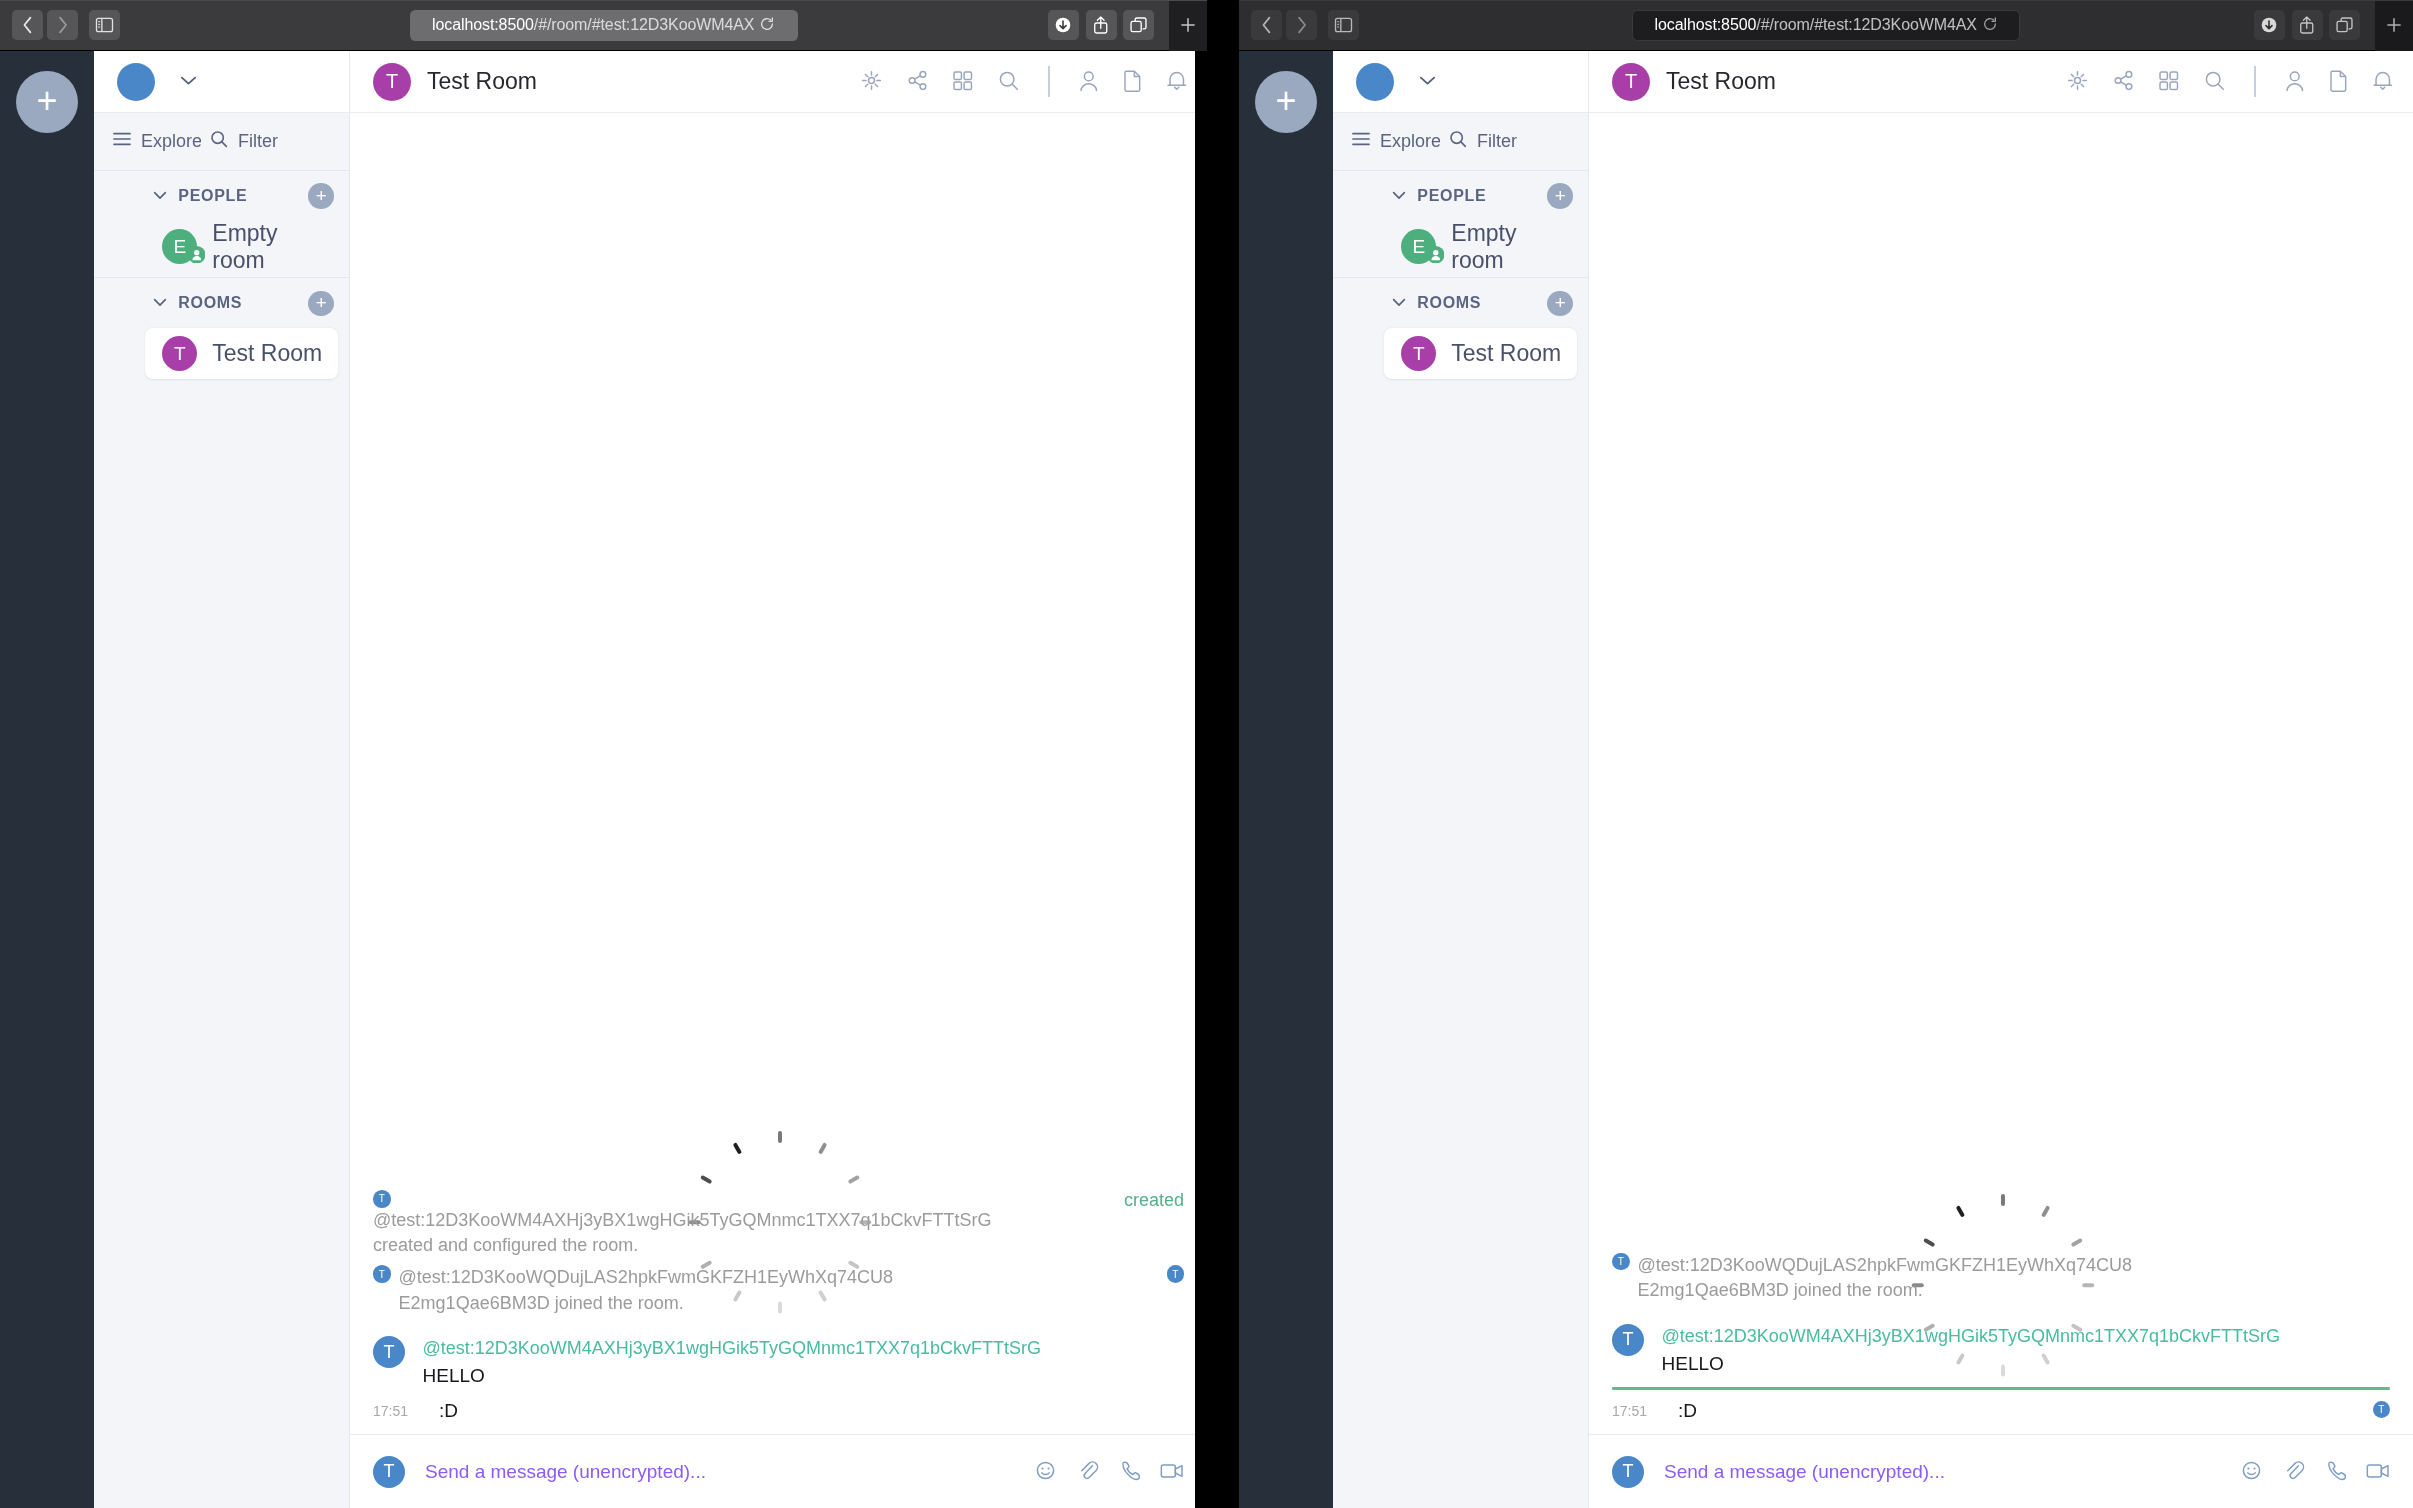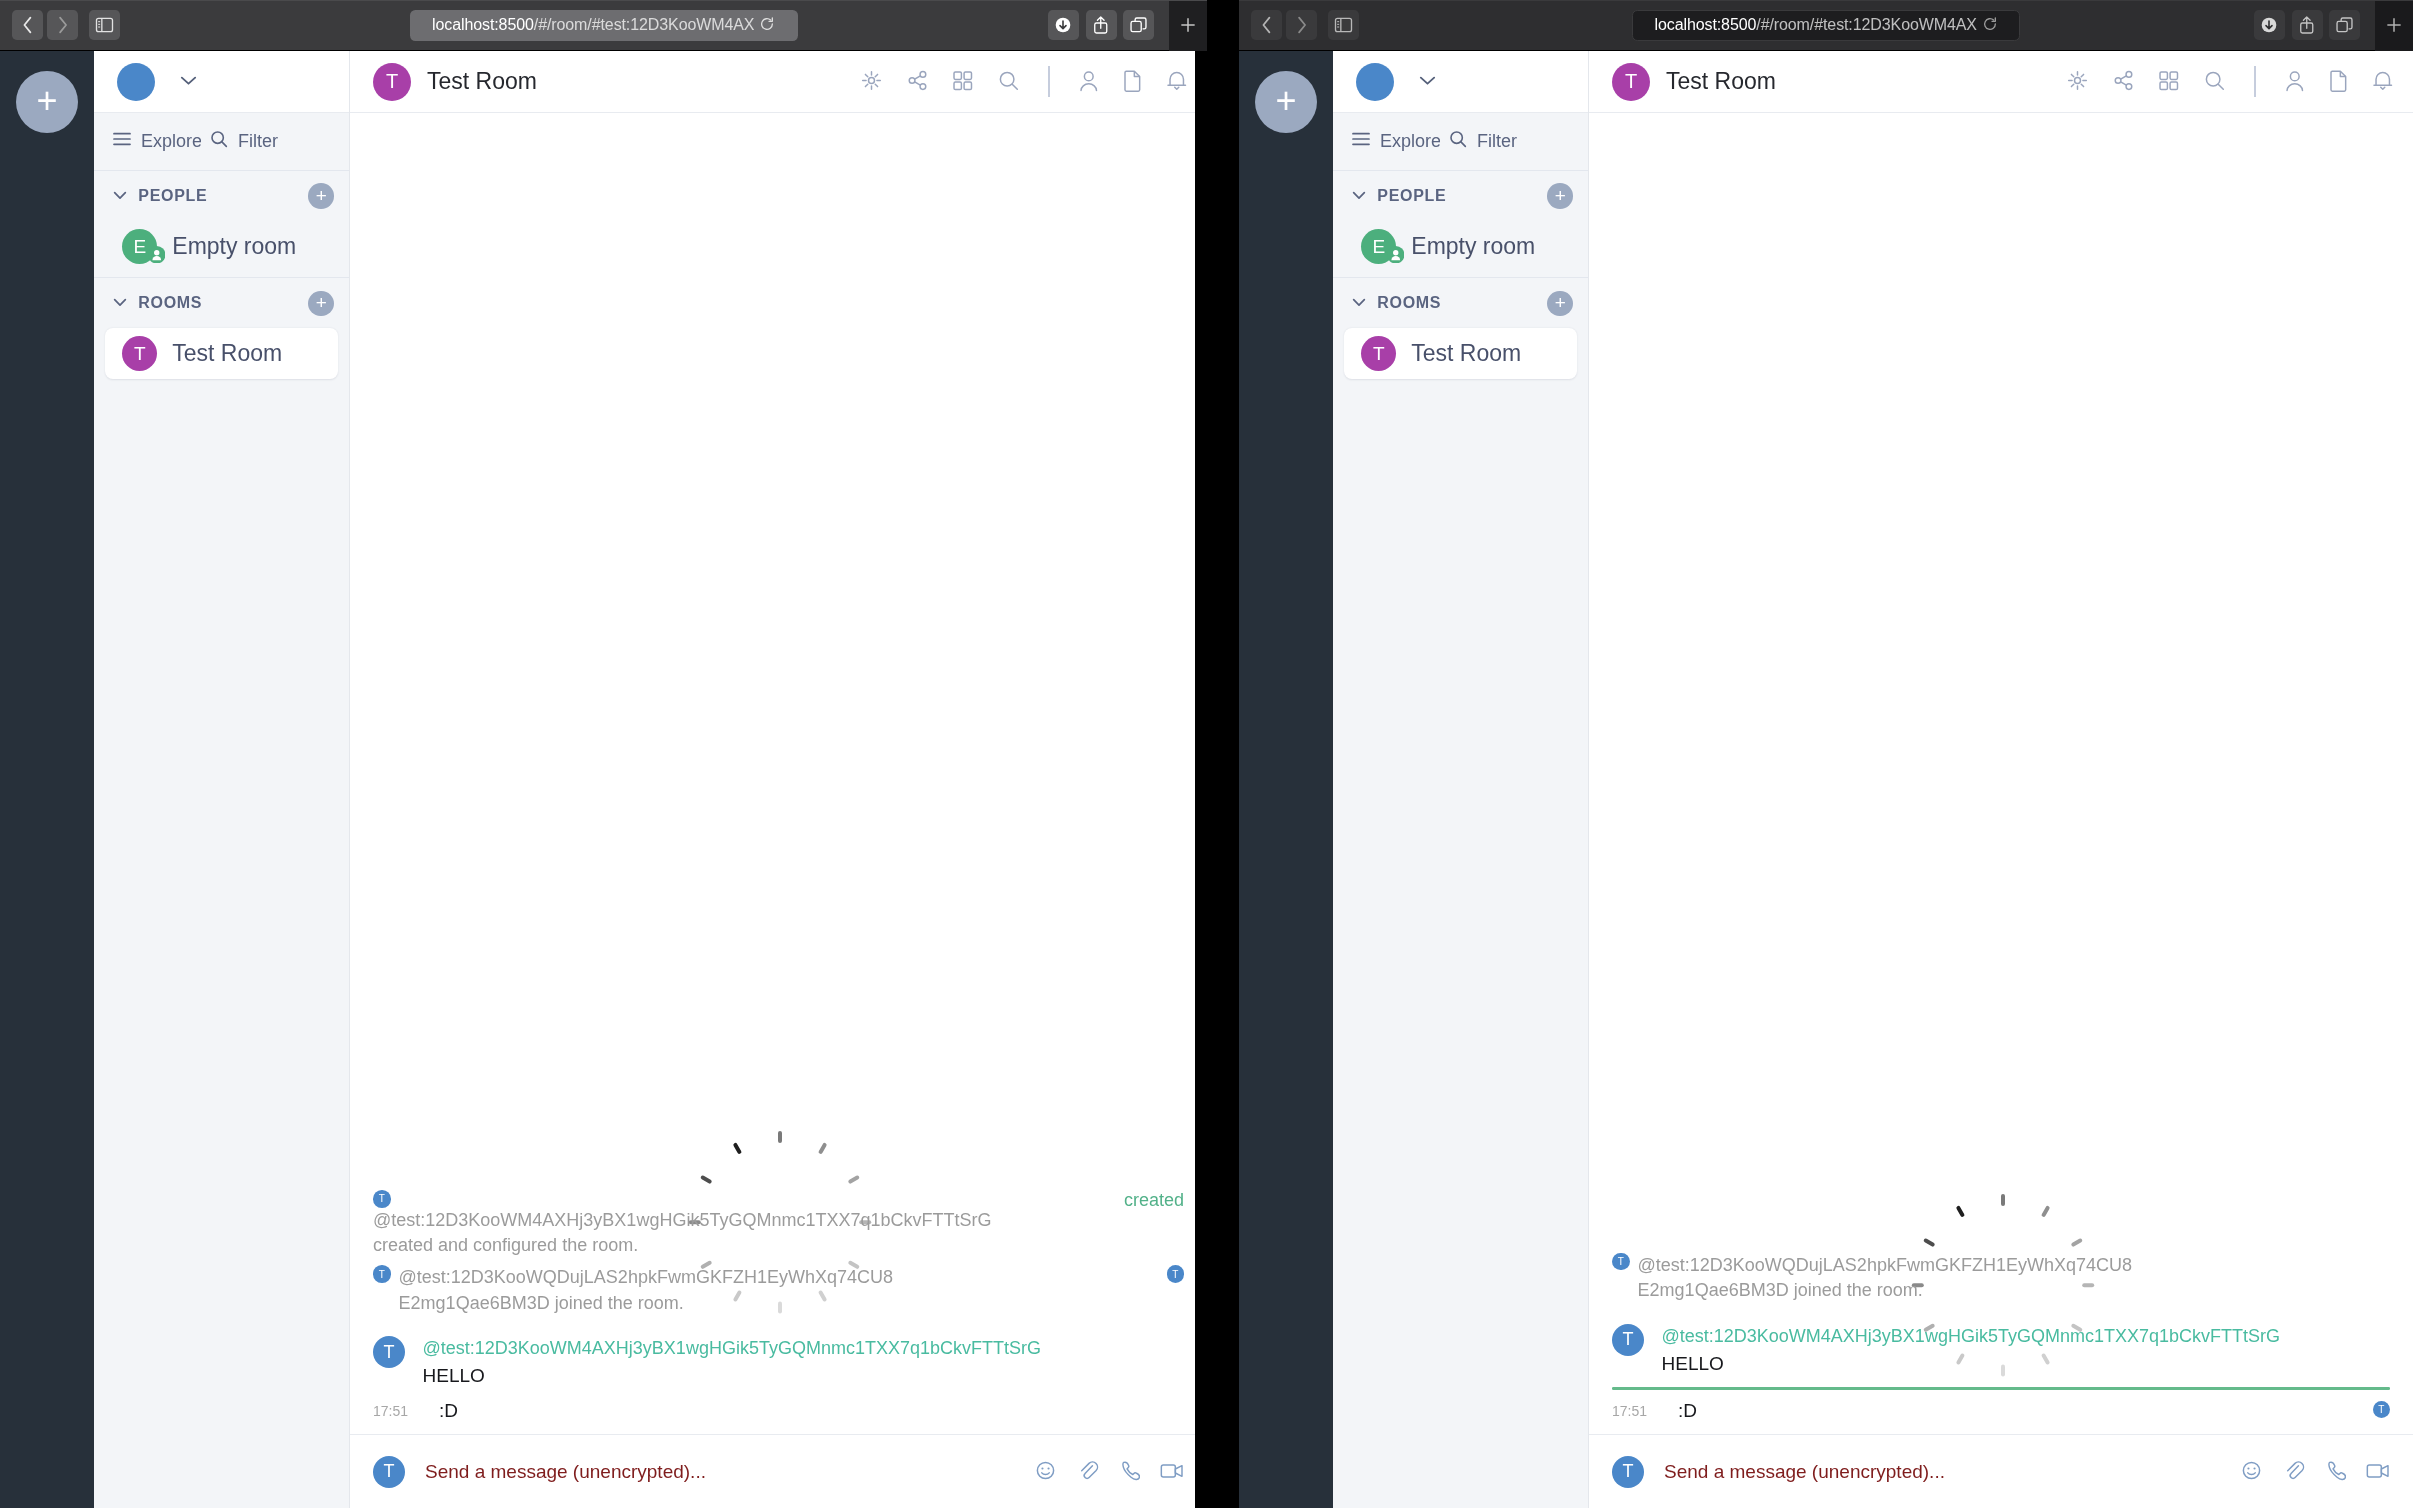--- a/index.html
+++ b/index.html
@@ -89,21 +89,21 @@
   }
   .user-avatar { width: 38px; height: 38px; border-radius: 50%; background: #4a87c9; }
   .chev { color: #55607a; }
 
   .rl-tools { height: 57px; display: flex; gap: 8px; padding: 0 17.5px; }
   .rl-tool { display: flex; align-items: center; gap: 9.4px; color: #5a6480; font-size: 18px; overflow: hidden; }
   .rl-tool .lbl { white-space: nowrap; }
   .rl-explore { max-width: 89px; }
   .rl-filter { max-width: 89px; }
 
-  .rl-section { border-top: 0.7px solid #e3e7ee; }
+  .rl-section { border-top: 0.7px solid #e3e7ee; padding-left: 40px; }
   .rl-section:first-of-type { border-top: none; }
   .rl-head {
     height: 50px; display: flex; align-items: center; padding: 0 15px 0 17.5px; gap: 10.8px;
   }
   .rl-head .title { font-size: 16px; font-weight: 600; letter-spacing: 0.7px; color: #5a6480; flex: 1; }
   .rl-plus {
     width: 25.6px; height: 25.6px; border-radius: 50%; background: #9ba9c0;
     display: flex; align-items: center; justify-content: center; color: #fff; font-size: 19px; line-height: 1;
   }
   .rl-plus span { margin-top: -2px; }
@@ -146,21 +146,21 @@
 
   .unread-line { height: 3.4px; background: #64ba8b; border-radius: 1.3px; margin: 9.4px 0 4px 0; }
 
   .msg-cont { display: flex; align-items: flex-start; gap: 16px; margin-top: 8px; position: relative; padding-left: 0; }
   .msg-ts { width: 50px; flex: 0 0 50px; color: #a7a7a7; font-size: 14px; padding-top: 5.4px; }
   .msg-cont .msg-text { margin-top: 0; }
   .receipt { position: absolute; right: 0; top: 2.7px; }
 
   .composer { height: 74px; flex: 0 0 74px; border-top: 0.7px solid #e8ebf0; display: flex; align-items: center; padding: 0 23px; gap: 20px; }
   .comp-avatar { width: 32px; height: 32px; border-radius: 50%; background: #4a87c9; color:#fff; font-size:18px; display:flex; align-items:center; justify-content:center; flex:0 0 32px; }
-  .comp-input { flex: 1; font-size: 19px; color: #7f1d1d; }
+  .comp-input { flex: 1; font-size: 19px; color: #8b5cf6; }
   .comp-icons { display: flex; align-items: center; gap: 20px; color: #7f9dc4; }
 
   .vscroll { position: absolute; right: 1.3px; top: 377px; width: 6px; height: 81px; border-radius: 3.4px; background: #9c9c9c; }
   .rightedge-black { position: absolute; right: 0; top: 0; bottom: 0; width: 12px; background: #000; }
 </style>
 </head>
 <body>
 
 <div class="desktop">
 

